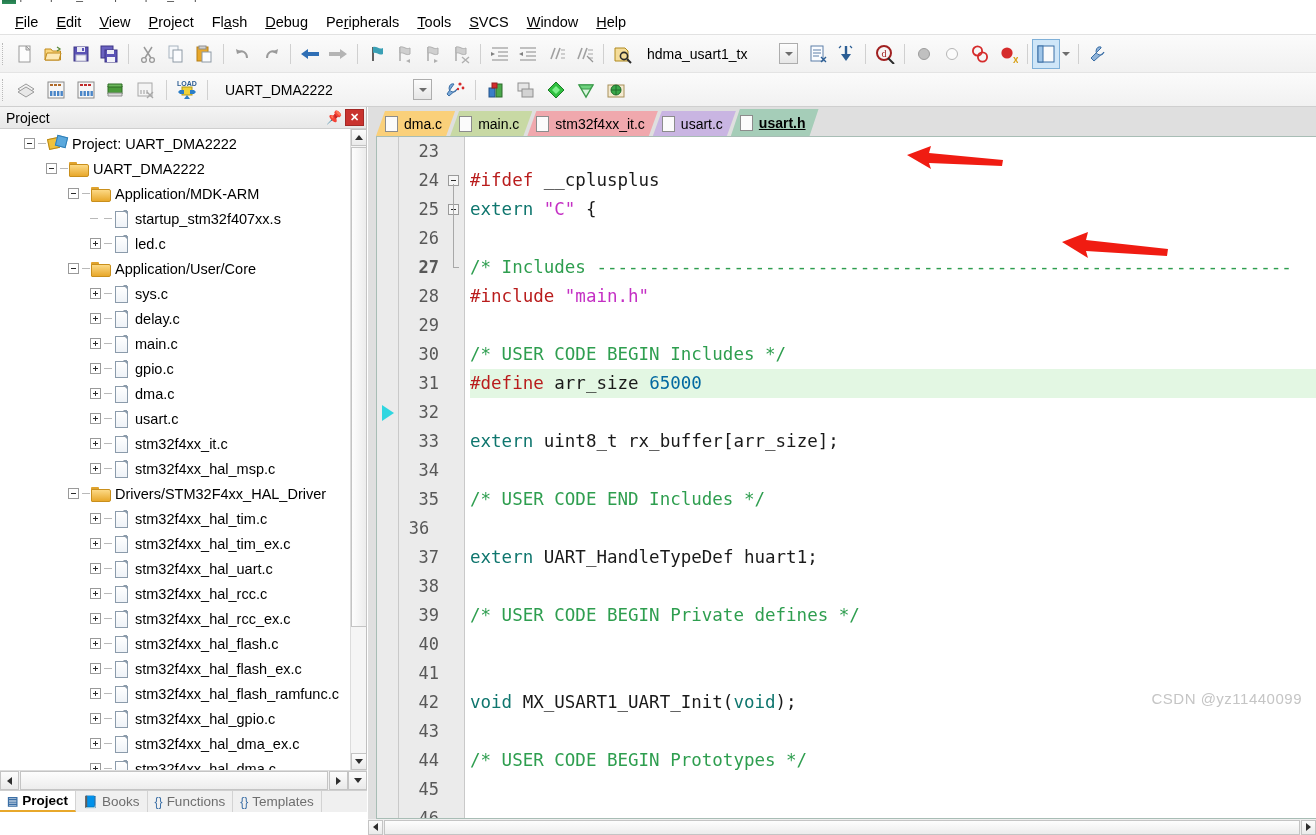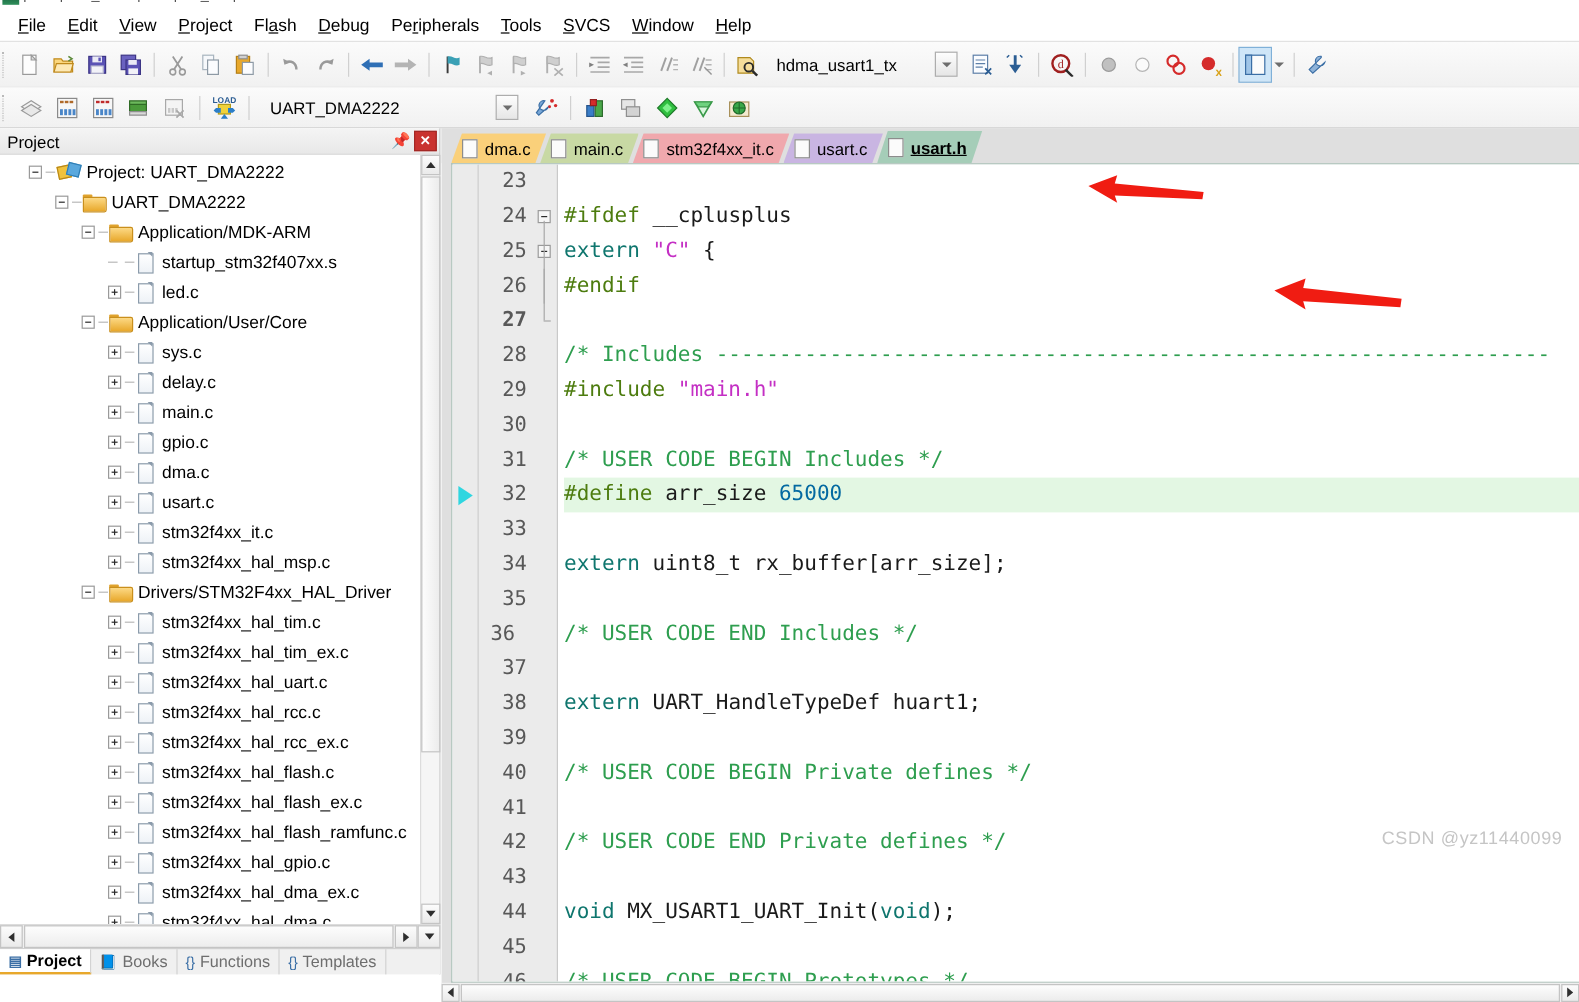--- a/index.html
+++ b/index.html
@@ -293,21 +293,21 @@
   .txt-col {
     flex: 1; background: #ffffff; position: relative; overflow: hidden;
     padding-left: 5px;
   }
   .cline {
     height: 29px; line-height: 29px; white-space: pre;
     font-family: "DejaVu Sans Mono", monospace; font-size: 17.5px;
     color: #1a1a1a;
   }
   .cline.hl { background: #e3f7e3; }
-  .k-pre { color: #4d7c0f; }
+  .k-pre { color: #b91c1c; }
   .k-kw  { color: #0f766e; }
   .k-str { color: #c42fc4; }
   .k-cmt { color: #2e9e4f; }
   .k-num { color: #0369a1; }
   .k-id  { color: #1a1a1a; }
 
   
   .r-arrow { position: absolute; pointer-events: none; }
 
   
@@ -1042,37 +1042,35 @@
       <div class="txt-col" id="code">
         <svg class="r-arrow" style="left:440px; top:6px" width="100" height="28" viewBox="0 0 100 28">
           <path d="M2 12 L26 3 L24 10 L98 17 L97 23 L24 20 L26 26 Z" fill="#f01c12"></path>
         </svg>
         <svg class="r-arrow" style="left:595px; top:93px" width="110" height="30" viewBox="0 0 110 30">
           <path d="M2 12 L28 2 L26 10 L108 19 L107 26 L26 21 L28 28 Z" fill="#f01c12"></path>
         </svg>
       <div class="cline">&nbsp;</div>
           <div class="cline"><span class="k-pre">#ifdef </span><span class="k-id">__cplusplus</span></div>
           <div class="cline"><span class="k-kw">extern </span><span class="k-str">"C"</span><span class="k-id"> {</span></div>
-          <div class="cline"><span class="k-pre">#endif</span></div>
           <div class="cline">&nbsp;</div>
           <div class="cline"><span class="k-cmt">/* Includes ------------------------------------------------------------------</span></div>
           <div class="cline"><span class="k-pre">#include </span><span class="k-str">"main.h"</span></div>
           <div class="cline">&nbsp;</div>
           <div class="cline"><span class="k-cmt">/* USER CODE BEGIN Includes */</span></div>
           <div class="cline hl"><span class="k-pre">#define </span><span class="k-id">arr_size </span><span class="k-num">65000</span></div>
           <div class="cline">&nbsp;</div>
           <div class="cline"><span class="k-kw">extern </span><span class="k-id">uint8_t rx_buffer[arr_size];</span></div>
           <div class="cline">&nbsp;</div>
           <div class="cline"><span class="k-cmt">/* USER CODE END Includes */</span></div>
           <div class="cline">&nbsp;</div>
           <div class="cline"><span class="k-kw">extern </span><span class="k-id">UART_HandleTypeDef huart1;</span></div>
           <div class="cline">&nbsp;</div>
           <div class="cline"><span class="k-cmt">/* USER CODE BEGIN Private defines */</span></div>
           <div class="cline">&nbsp;</div>
-          <div class="cline"><span class="k-cmt">/* USER CODE END Private defines */</span></div>
           <div class="cline">&nbsp;</div>
           <div class="cline"><span class="k-kw">void </span><span class="k-id">MX_USART1_UART_Init(</span><span class="k-kw">void</span><span class="k-id">);</span></div>
           <div class="cline">&nbsp;</div>
           <div class="cline"><span class="k-cmt">/* USER CODE BEGIN Prototypes */</span></div>
         </div>
     </div>
 
     <div class="ed-hsb">
       <div class="sb-btn">
           <div class="tri-lf"></div>

